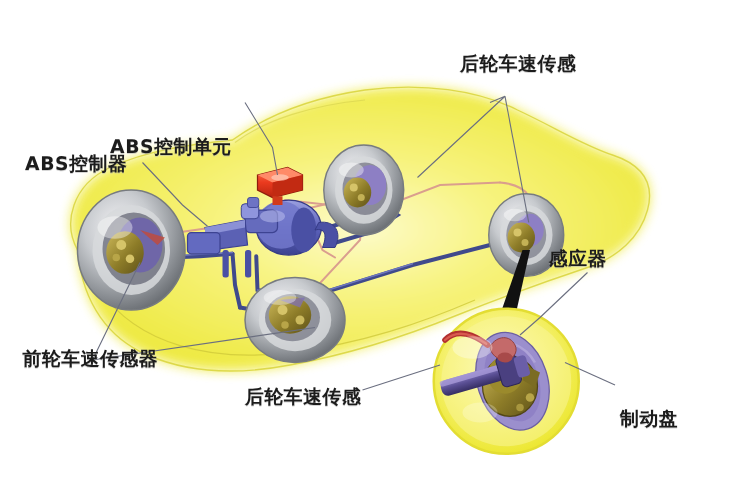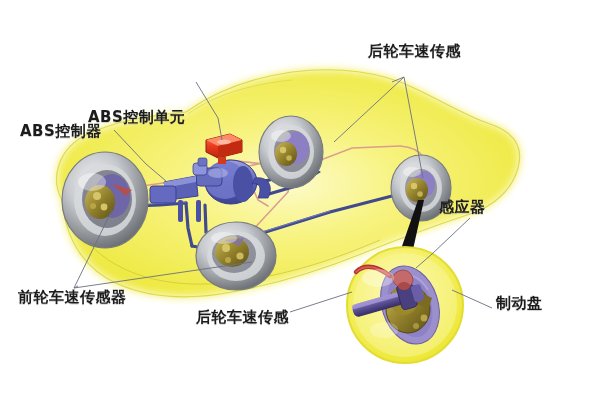--- a/index.html
+++ b/index.html
@@ -237,19 +237,19 @@
   </svg>
 
   <div class="lbl" style="left:88px;top:70px;margin-top:40px;">ABS控制单元</div>
 
   <div class="lbl" style="left:20px;top:124px;">ABS控制器</div>
 
   <div class="lbl" style="left:368px;top:44px;">后轮车速传感</div>
 
   <div class="lbl" style="left:439px;top:200px;">感应器</div>
 
-  <div class="lbl" style="left:18px;top:290px;">前轮车速传感器</div>
+  <div class="lbl" style="left:18px;top:280px;">前轮车速传感器</div>
 
   <div class="lbl" style="left:196px;top:310px;">后轮车速传感</div>
 
-  <div class="lbl" style="left:496px;top:296px;">制动盘</div>
+  <div class="lbl" style="left:496px;top:328px;">制动盘</div>
 
 </div>
 
 </body></html>

